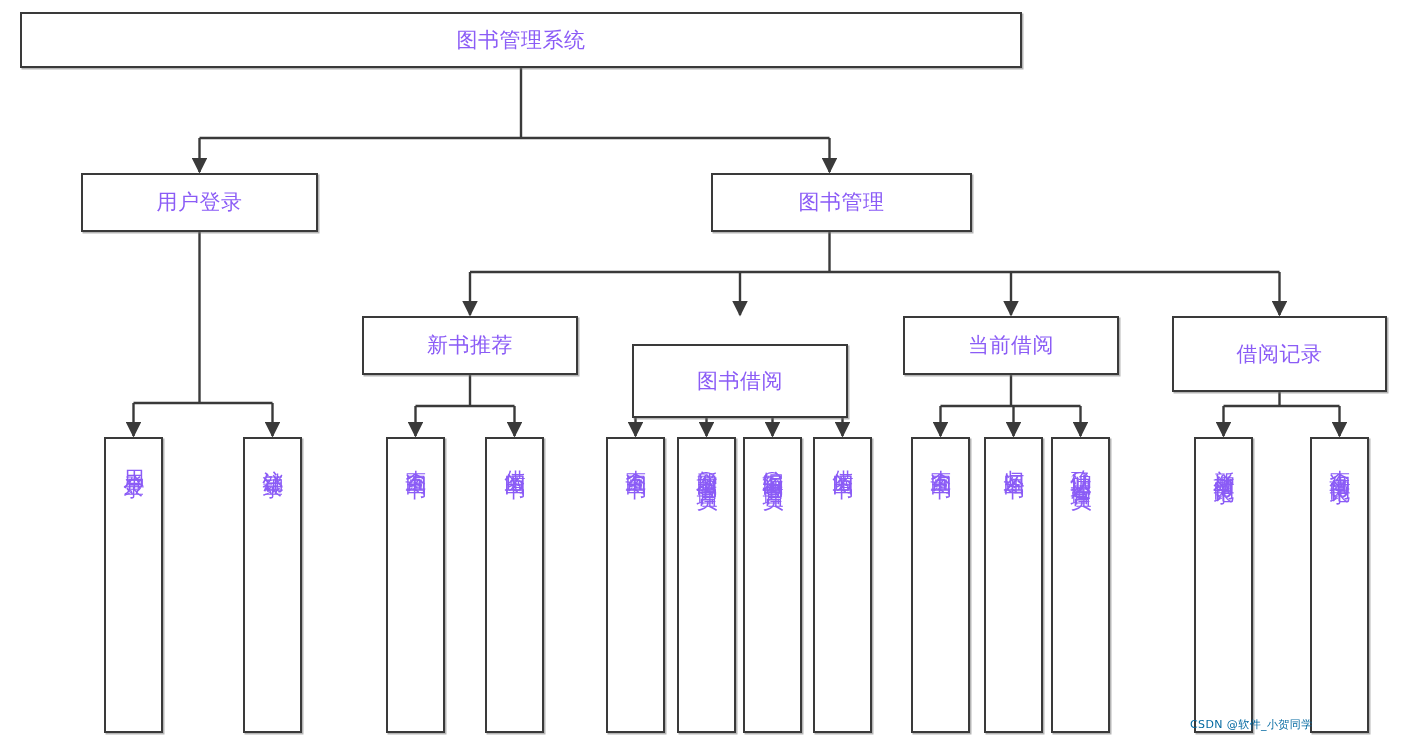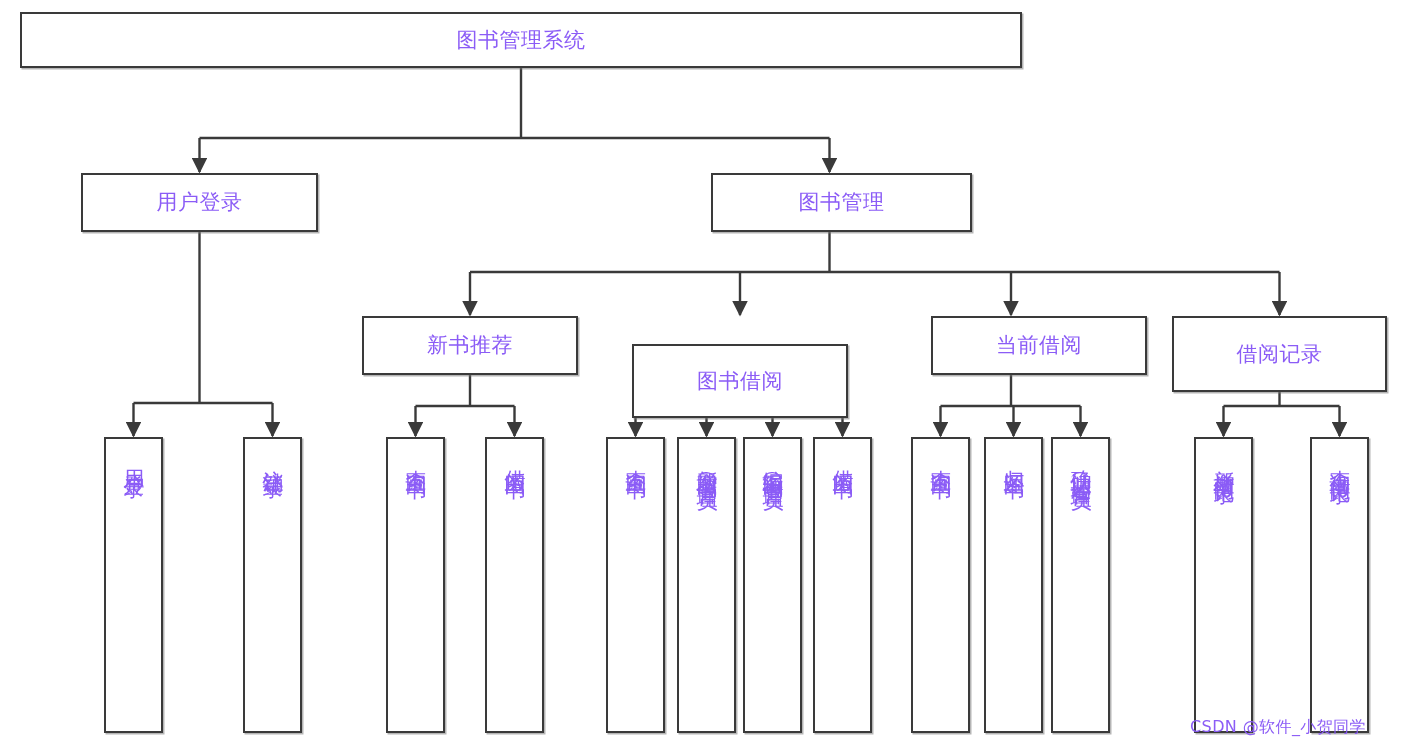--- a/index.html
+++ b/index.html
@@ -54,22 +54,22 @@
   }
   .node.v .lbl {
     writing-mode: vertical-rl;
     text-orientation: upright;
     font-size: 21px;
     letter-spacing: 3px;
     line-height: 1;
   }
   .watermark {
     position: absolute;
-    font-size: 16px;
-    color: #8b5cf6;
+    font-size: 11px;
+    color: #0369a1;
     white-space: nowrap;
     z-index: 3;
     letter-spacing: 0.4px;
   }
 </style>
 </head>
 <body>
 
 <div id="canvas">
 
@@ -125,21 +125,21 @@
       </div>
       <div class="node h" style="left: 711px; top: 173px; width: 261px; height: 59px;">
         <span class="lbl">图书管理</span>
       </div>
       <div class="node h" style="left: 362px; top: 316px; width: 216px; height: 59px;">
         <span class="lbl">新书推荐</span>
       </div>
       <div class="node h" style="left: 632px; top: 316px; width: 216px; height: 74px; margin-top: 28px;">
         <span class="lbl">图书借阅</span>
       </div>
-      <div class="node h" style="left: 903px; top: 316px; width: 216px; height: 59px; margin-left: 28px;">
+      <div class="node h" style="left: 903px; top: 316px; width: 216px; height: 59px;">
         <span class="lbl">当前借阅</span>
       </div>
       <div class="node h" style="left: 1172px; top: 316px; width: 215px; height: 76px;">
         <span class="lbl">借阅记录</span>
       </div>
       <div class="node v" style="left: 104px; top: 437px; width: 59px; height: 296px;">
         <span class="lbl">用户登录</span>
       </div>
       <div class="node v" style="left: 243px; top: 437px; width: 59px; height: 296px;">
         <span class="lbl">注销登录</span>

